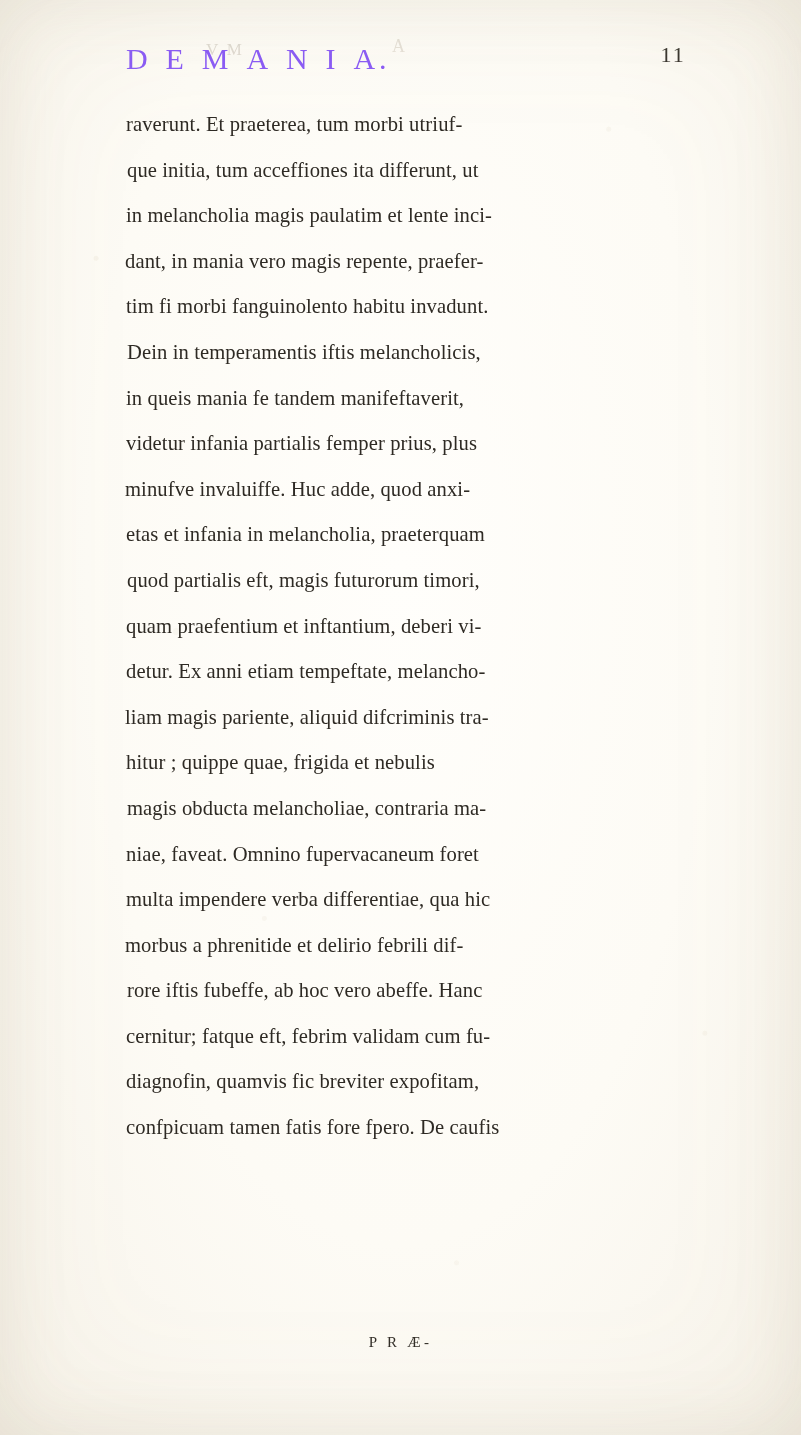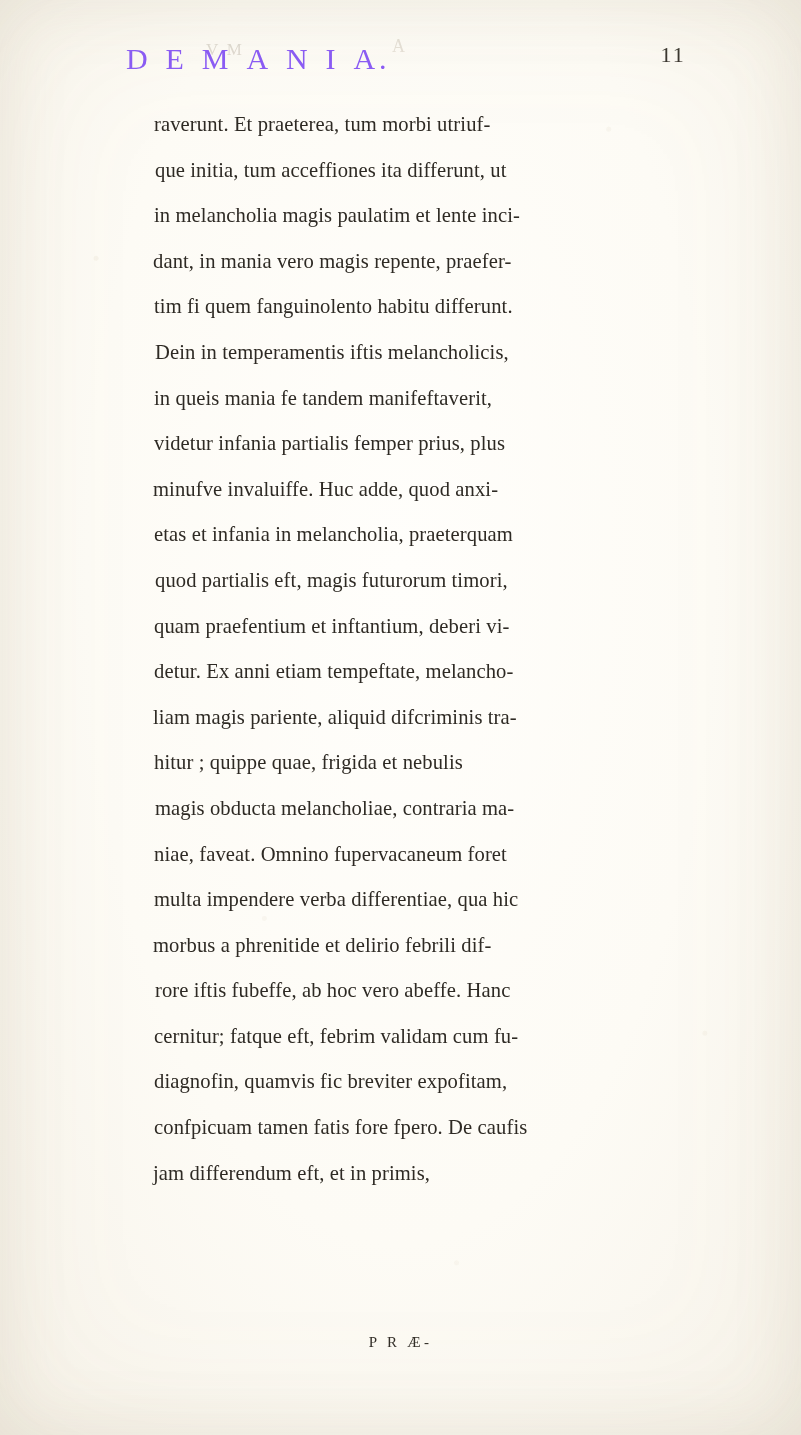--- a/index.html
+++ b/index.html
@@ -90,21 +90,20 @@
     letter-spacing: 0.4em;
     pointer-events: none;
   }
 
   
   .body-block {
     position: absolute;
     top: 102px;
     left: 126px;
     width: 556px;
-    margin-left: 28px;
   }
   .line {
     font-size: 20.6px;
     line-height: 45.6px;
     height: 45.6px;
     white-space: nowrap;
     color: #2e2a24;
     letter-spacing: 0.005em;
   }
 
@@ -140,38 +139,37 @@
   </div>
 
   <div class="ghost">VM</div>
   <div class="ghost2">A</div>
 
   <div class="body-block">
     <div class="line j1">raverunt. Et praeterea, tum morbi utriuf-</div>
     <div class="line j2">que initia, tum acceffiones ita differunt, ut</div>
     <div class="line j1">in melancholia magis paulatim et lente inci-</div>
     <div class="line j3">dant, in mania vero magis repente, praefer-</div>
-    <div class="line j1">tim fi quem fanguinolento habitu differunt.</div>
+    <div class="line j1">tim fi morbi fanguinolento habitu invadunt.</div>
     <div class="line j2">Dein in temperamentis iftis melancholicis,</div>
     <div class="line j1">in queis mania fe tandem manifeftaverit,</div>
     <div class="line j1">videtur infania partialis femper prius, plus</div>
     <div class="line j3">minufve invaluiffe. Huc adde, quod anxi-</div>
     <div class="line j1">etas et infania in melancholia, praeterquam</div>
     <div class="line j2">quod partialis eft, magis futurorum timori,</div>
     <div class="line j1">quam praefentium et inftantium, deberi vi-</div>
     <div class="line j1">detur. Ex anni etiam tempeftate, melancho-</div>
     <div class="line j3">liam magis pariente, aliquid difcriminis tra-</div>
     <div class="line j1">hitur ; quippe quae, frigida et nebulis</div>
     <div class="line j2">magis obducta melancholiae, contraria ma-</div>
     <div class="line j1">niae, faveat. Omnino fupervacaneum foret</div>
     <div class="line j1">multa impendere verba differentiae, qua hic</div>
     <div class="line j3">morbus a phrenitide et delirio febrili dif-</div>
     <div class="line j2">rore iftis fubeffe, ab hoc vero abeffe. Hanc</div>
     <div class="line j1">cernitur; fatque eft, febrim validam cum fu-</div>
     <div class="line j1">diagnofin, quamvis fic breviter expofitam,</div>
     <div class="line j1">confpicuam tamen fatis fore fpero. De caufis</div>
-    <div class="line j3">jam differendum eft, et in primis,</div>
   </div>
 
   <div class="catchword">P R Æ-</div>
 </div>
 
 <div class="vignette"></div>
 
 </body></html>

